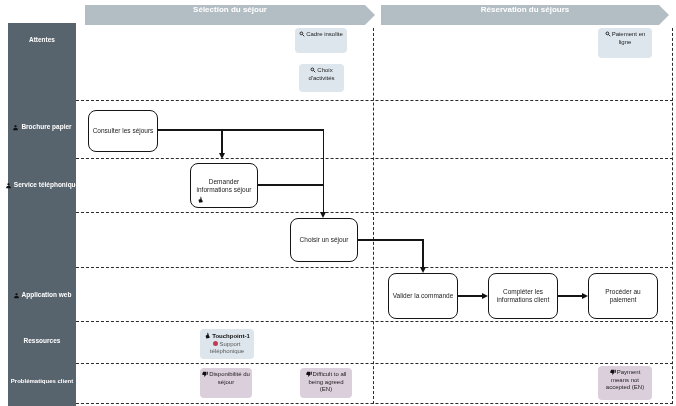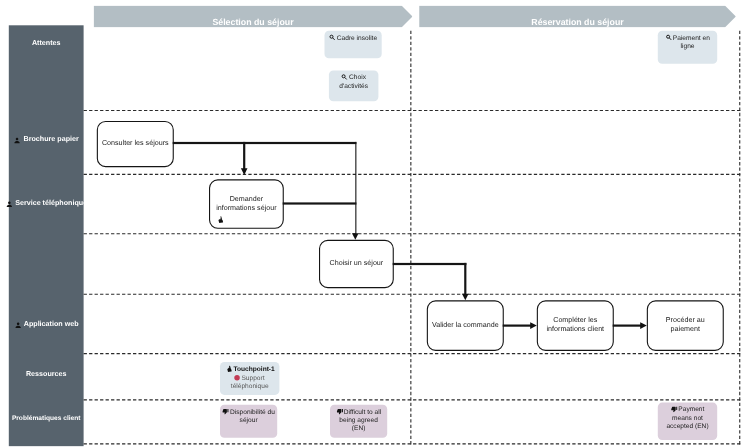--- a/index.html
+++ b/index.html
@@ -8,21 +8,21 @@
 
   
   .lane-col { position:absolute; left:8px; top:23px; width:68px; height:383px; background:#57636d; }
   .lane-label { position:absolute; left:8px; width:68px; text-align:center; color:#fff;
                 font-weight:bold; font-size:6.5px; line-height:8px; display:flex;
                 align-items:center; justify-content:center; gap:2px; white-space:nowrap; }
   .lane-label svg { flex:0 0 auto; }
 
   
   .phase { position:absolute; top:5px; height:20px; background:#b3bec4; color:#fff;
-           font-weight:bold; font-size:8px; display:flex; align-items:flex-end; justify-content:center;
+           font-weight:bold; font-size:8px; display:flex; align-items:flex-start; justify-content:center;
            clip-path:polygon(0 0, calc(100% - 10px) 0, 100% 50%, calc(100% - 10px) 100%, 0 100%); }
 
   
   .hdash { position:absolute; left:76px; width:597px; height:0; border-top:1.4px dashed #2a2a2a; }
   .vdash { position:absolute; top:28px; height:376px; width:0; border-left:1.4px dashed #2a2a2a; }
 
   
   .step { position:absolute; background:#fff; border:1.2px solid #151515; border-radius:8px;
           display:flex; align-items:center; justify-content:center; text-align:center;
           font-size:6.5px; line-height:8px; color:#222; padding:3px; }
@@ -89,21 +89,21 @@
       <span>Ressources</span>
     </div>
   <div class="lane-label" style="top:377px; font-size:6px;">
       <span>Problématiques client</span>
     </div>
 
   <div class="phase" style="left:85px; width:290px;">
       <span>Sélection du séjour</span>
     </div>
   <div class="phase" style="left:381px; width:288px;">
-      <span>Réservation du séjour</span>
+      <span>Réservation du séjours</span>
     </div>
 
   <div class="hdash" style="top:100px;"></div>
   <div class="hdash" style="top:158px;"></div>
   <div class="hdash" style="top:212px;"></div>
   <div class="hdash" style="top:267px;"></div>
   <div class="hdash" style="top:321px;"></div>
   <div class="hdash" style="top:363px;"></div>
   <div class="hdash" style="top:403px;"></div>
   <div class="vdash" style="left:373px;"></div>

